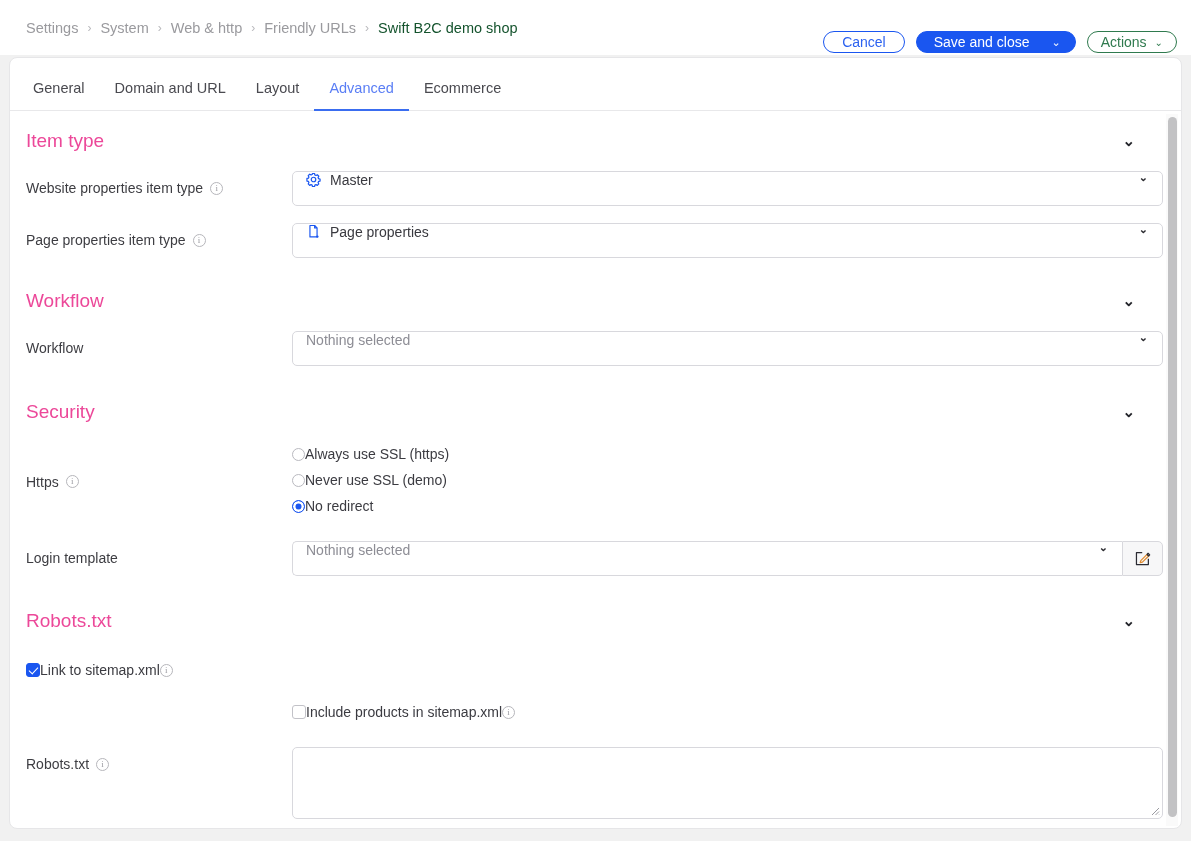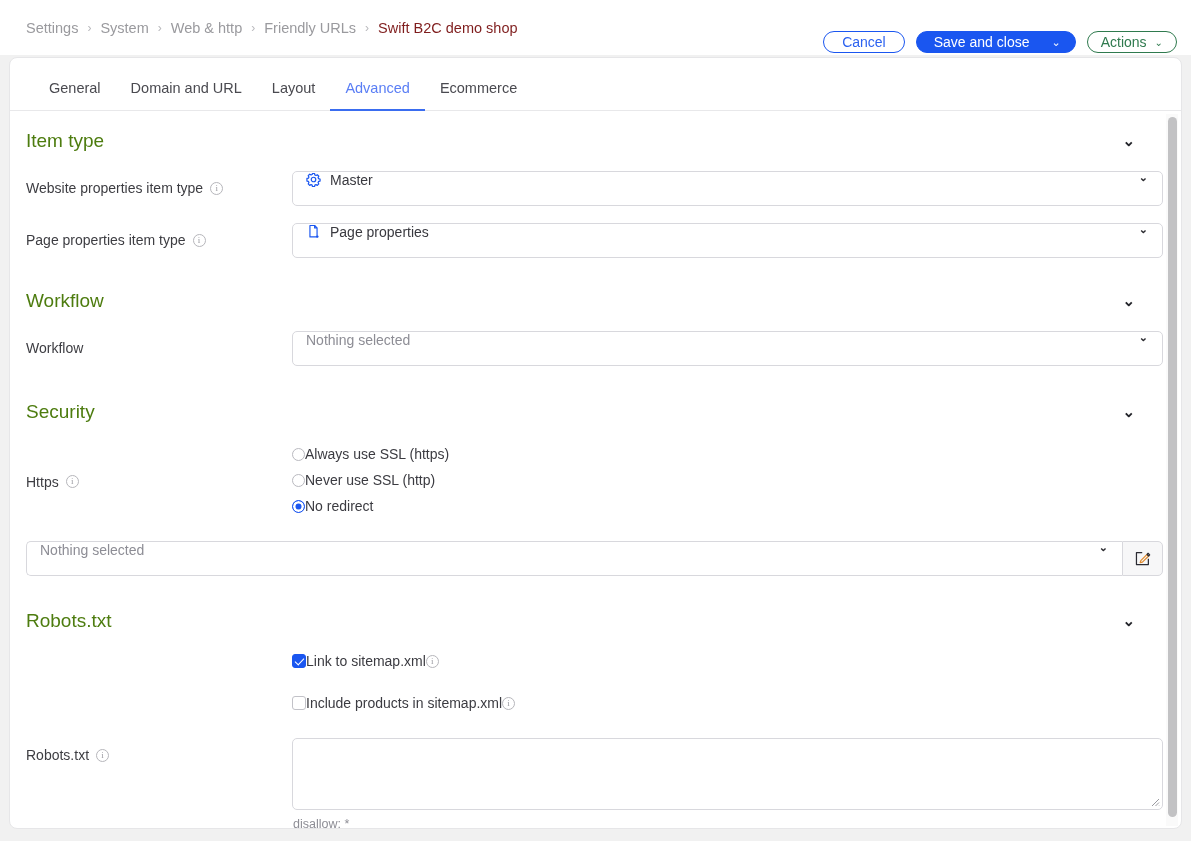--- a/index.html
+++ b/index.html
@@ -24,21 +24,21 @@
     display: flex;
     align-items: center;
     font-size: 14.5px;
     flex: 1;
     min-width: 0;
   }
   .crumb {
     color: #9a9a9e;
     white-space: nowrap;
   }
-  .crumb.current { color: #7f1d1d; }
+  .crumb.current { color: #14532d; }
   .crumb-sep {
     color: #b9b9bd;
     margin: 0 9px;
     font-size: 12px;
     line-height: 1;
   }
   .topbar-actions {
     display: flex;
     align-items: center;
     gap: 11px;
@@ -88,21 +88,21 @@
     background: #ffffff;
     border-radius: 8px;
     border: 1px solid #e6e6e8;
     overflow: hidden;
   }
   .tabs {
     height: 53px;
     border-bottom: 1px solid #e8e8ea;
     display: flex;
     align-items: flex-end;
-    padding-left: 24px;
+    padding-left: 8px;
     gap: 0;
   }
   .tab {
     font-size: 14.5px;
     color: #4a4a50;
     padding: 0 15px 13px 15px;
     cursor: pointer;
     border-bottom: 2px solid transparent;
     margin-bottom: -1px;
   }
@@ -119,21 +119,21 @@
 
   
   .section-head {
     display: flex;
     align-items: center;
     justify-content: space-between;
     padding-right: 22px;
   }
   .section-title {
     font-size: 19px;
-    color: #4d7c0f;
+    color: #ec4899;
     font-weight: 400;
   }
   .sect-chev {
     color: #23242a;
     font-size: 15px;
     line-height: 1;
     cursor: pointer;
     padding: 4px 6px;
     font-weight: bold;
   }
@@ -397,30 +397,33 @@
         <span>Https</span>
         <span class="info-icon">i</span>
       </div>
       <div class="field">
         <div class="opt">
           <span class="radio"></span>
           <span>Always use SSL (https)</span>
         </div>
         <div class="opt">
           <span class="radio"></span>
-          <span>Never use SSL (http)</span>
+          <span>Never use SSL (demo)</span>
         </div>
         <div class="opt">
           <span class="radio on"></span>
           <span>No redirect</span>
         </div>
       </div>
     </div>
 
     <div class="row" style="margin-top:22px;">
+      <div class="row-label">
+        <span>Login template</span>
+      </div>
       <div class="field">
         <div class="select-with-btn">
           <div class="select">
             <span class="val placeholder">Nothing selected</span>
             <span class="dd-chev">⌄</span>
           </div>
           <div class="icon-btn">
             <svg width="17" height="17" viewBox="0 0 18 18">
               <path fill="none" stroke="#2b2b33" stroke-width="1.3" stroke-linejoin="round" d="M15.2 9.3v6.1H2.6V2.8h6.1"></path>
               <path fill="none" stroke="#e08a2e" stroke-width="1.3" stroke-linejoin="round" d="M7.2 11.2l-.6 2.3 2.3-.6 6.6-6.6-1.7-1.7z"></path>
@@ -429,21 +432,21 @@
           </div>
         </div>
       </div>
     </div>
 
     <div class="section-head" style="margin-top:33px;">
       <div class="section-title">Robots.txt</div>
       <div class="sect-chev">⌄</div>
     </div>
 
-    <div class="row" style="margin-top:16px;">
+    <div class="row" style="margin-top:16px;flex-direction:column;">
       <div class="row-label"></div>
       <div class="field">
         <div class="opt">
           <span class="checkbox on"></span>
           <span>Link to sitemap.xml</span>
           <span class="info-icon">i</span>
         </div>
       </div>
     </div>
 

